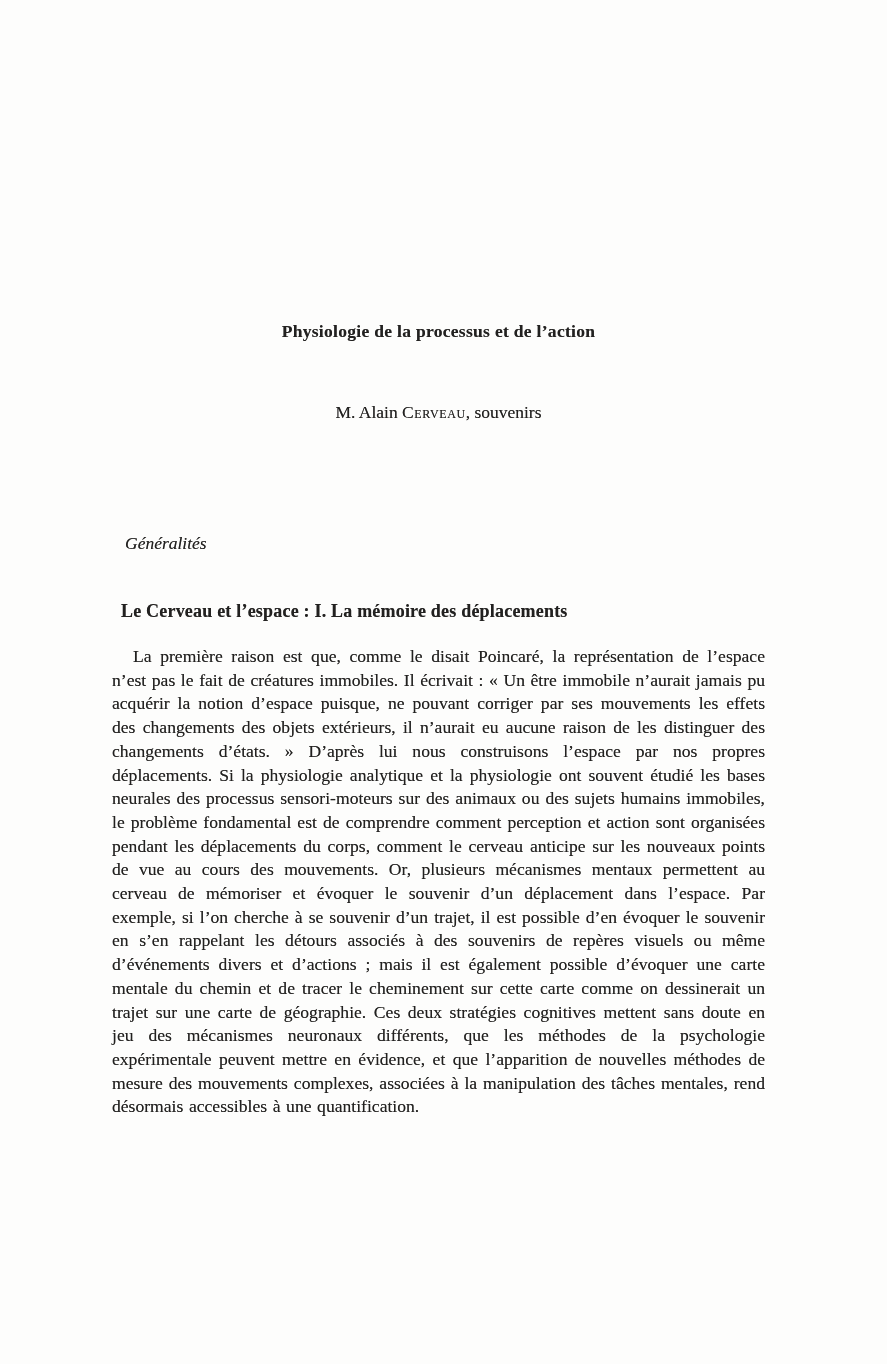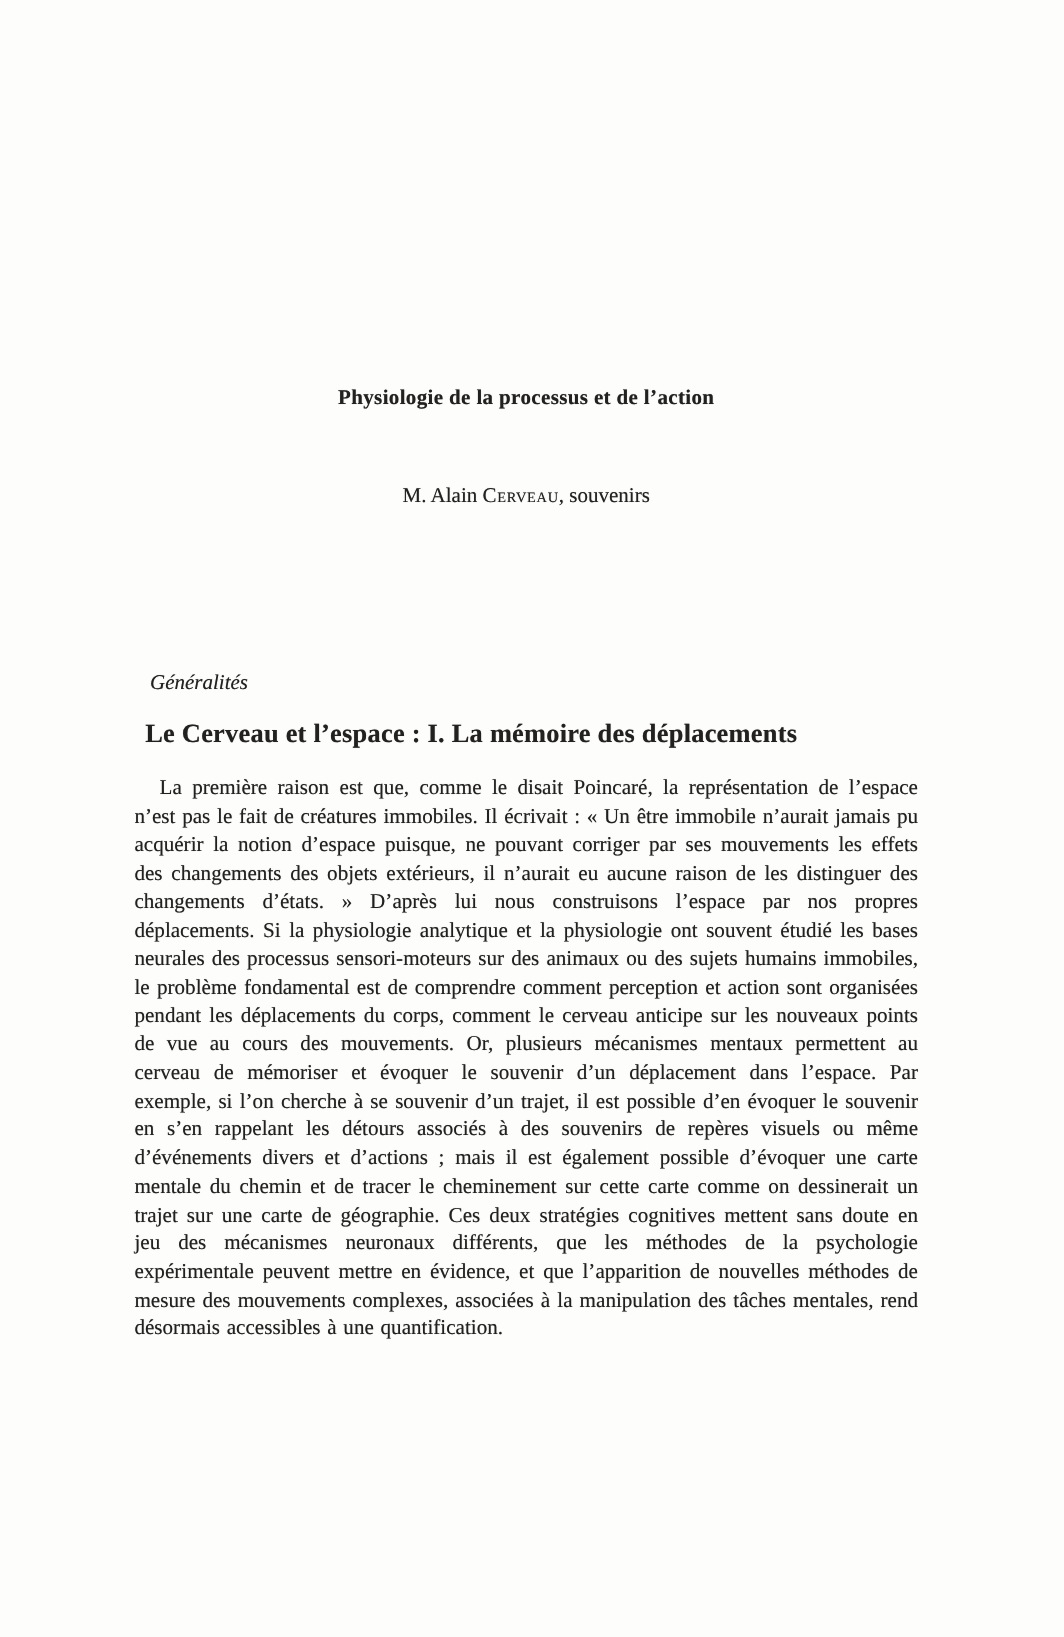--- a/index.html
+++ b/index.html
@@ -48,30 +48,29 @@
     font-variant: small-caps;
     letter-spacing: 0.6px;
   }
   .section-label {
     position: absolute;
     top: 531px;
     left: 125px;
     font-style: italic;
     font-size: 17.5px;
     line-height: 24px;
-    margin-top: 25px;
   }
   .chapter-heading {
     position: absolute;
     top: 599px;
     left: 121px;
     width: 653px;
     margin: 0;
     font-weight: bold;
-    font-size: 22px;
+    font-size: 18px;
     line-height: 24px;
     letter-spacing: 0.2px;
   }
   .body-text {
     position: absolute;
     top: 645px;
     left: 112px;
     width: 653px;
     font-size: 17.6px;
     line-height: 23.7px;

